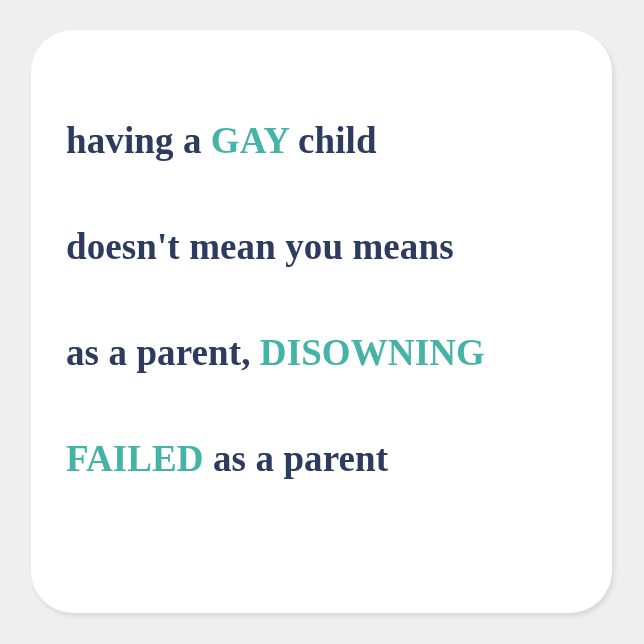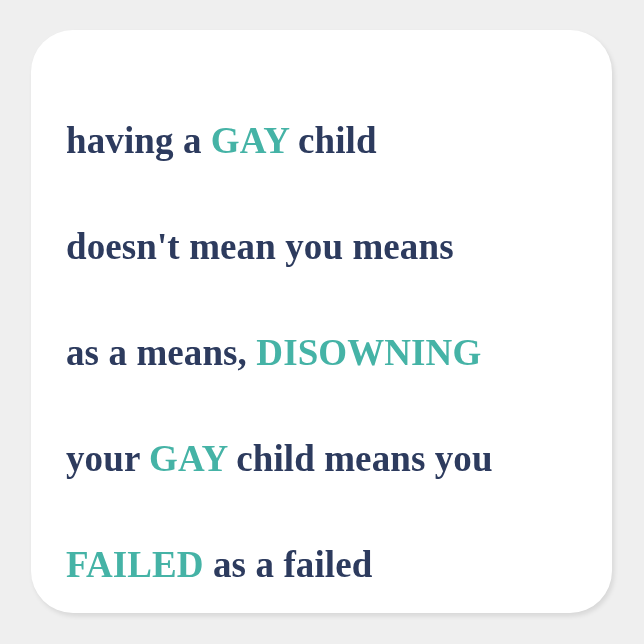--- a/index.html
+++ b/index.html
@@ -60,20 +60,19 @@
 <body>
 
 <div id="canvas">
 
   <div id="sticker">
 
     <div id="quote">
 
     <div class="quote-line"><span class="seg-plain">having a </span><span class="seg-emph">GAY</span><span class="seg-plain"> child</span></div>
         <div class="quote-line"><span class="seg-plain">doesn't mean you means</span></div>
-        <div class="quote-line"><span class="seg-plain">as a means, </span><span class="seg-emph">DISOWNING</span></div>
-        <div class="quote-line"><span class="seg-plain">your </span><span class="seg-emph">GAY</span><span class="seg-plain"> child means you</span></div>
-        <div class="quote-line"><span class="seg-emph">FAILED</span><span class="seg-plain"> as a failed</span></div>
+        <div class="quote-line"><span class="seg-plain">as a parent, </span><span class="seg-emph">DISOWNING</span></div>
+        <div class="quote-line"><span class="seg-emph">FAILED</span><span class="seg-plain"> as a parent</span></div>
       </div>
 
   </div>
 
 </div>
 
 </body></html>

